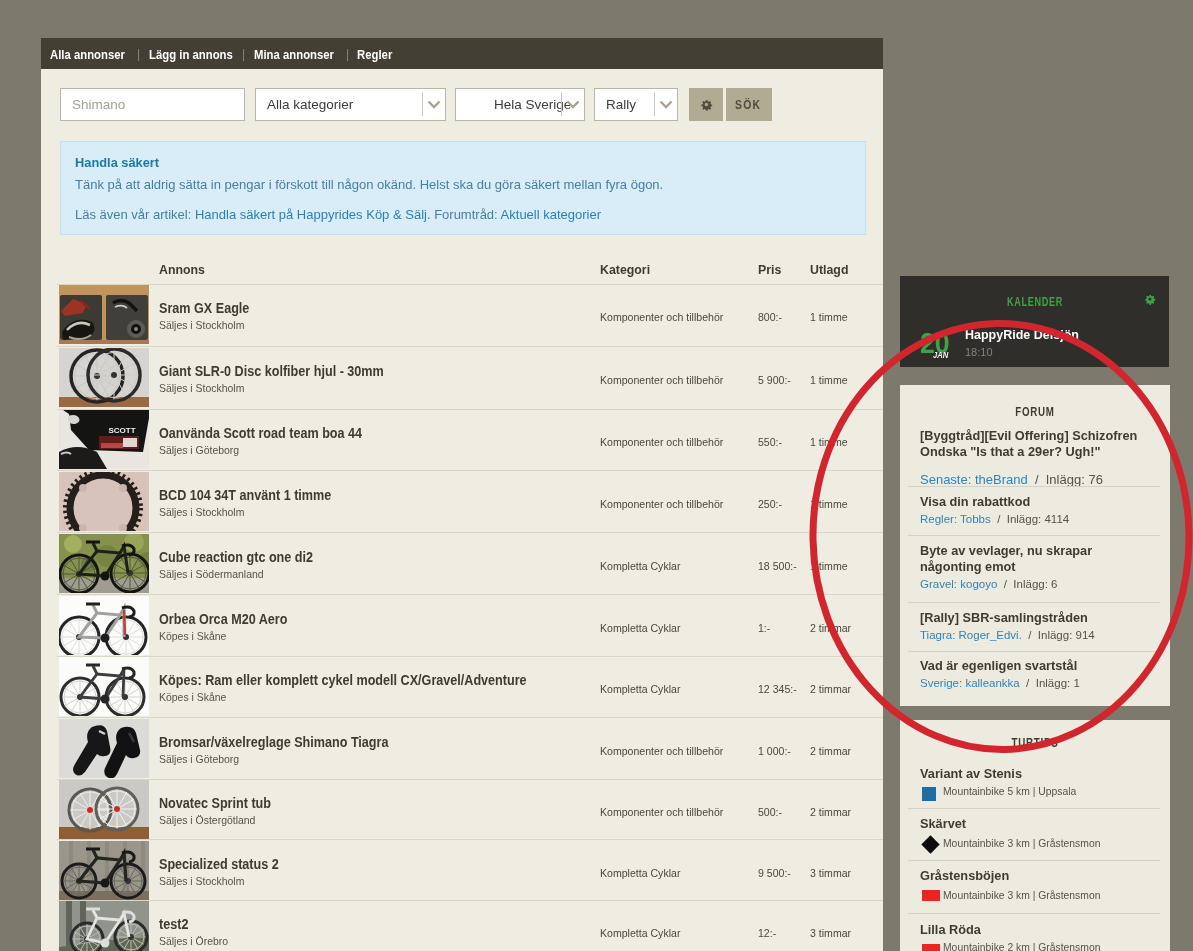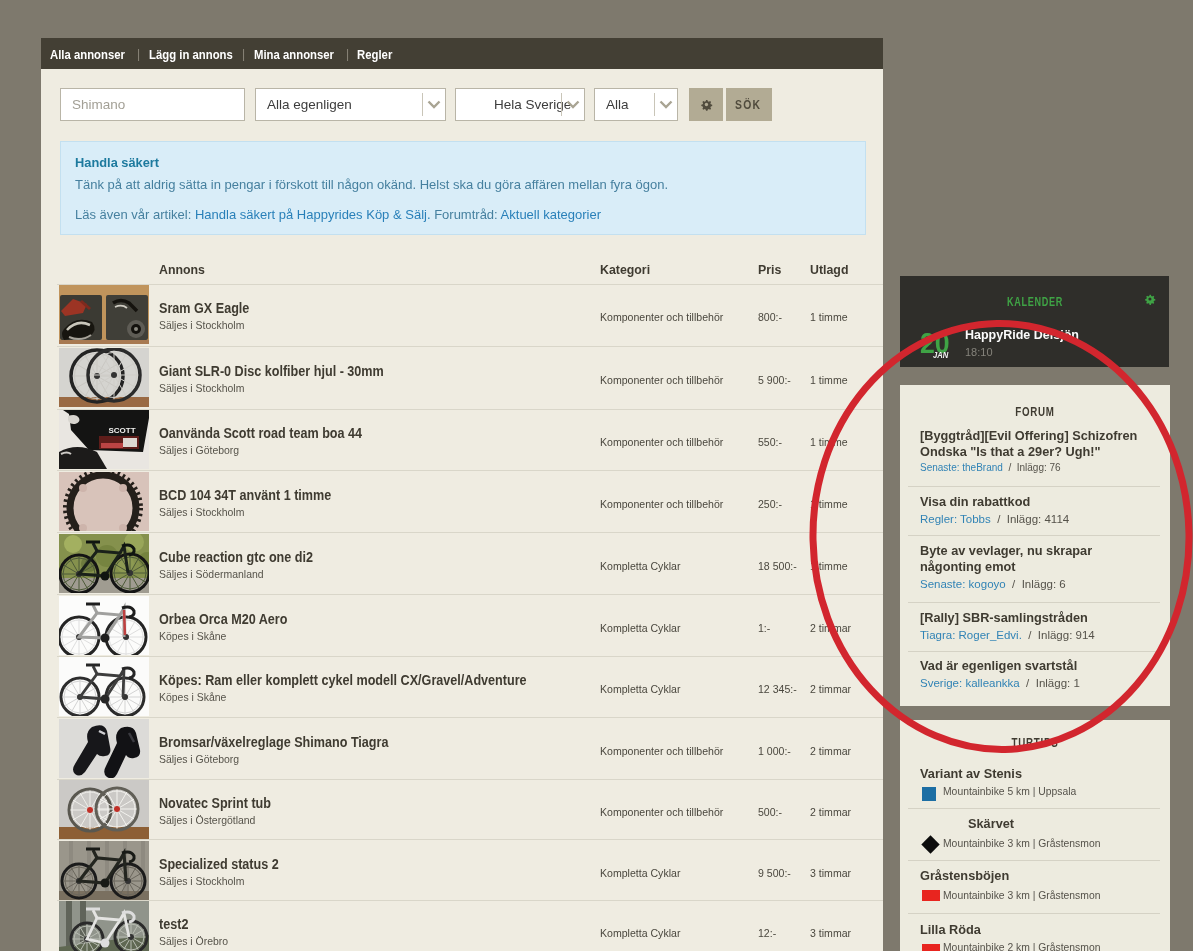--- a/index.html
+++ b/index.html
@@ -12,47 +12,47 @@
 <div class="t" style="left:50px;top:47px;font-size:13.5px;color:#fff;font-weight:700;transform:scaleX(0.84);transform-origin:0 0;">Alla annonser</div>
 <div class="t" style="left:137px;top:47px;font-size:12px;color:#8b867a;">|</div>
 <div class="t" style="left:149px;top:47px;font-size:13.5px;color:#fff;font-weight:700;transform:scaleX(0.84);transform-origin:0 0;">Lägg in annons</div>
 <div class="t" style="left:242px;top:47px;font-size:12px;color:#8b867a;">|</div>
 <div class="t" style="left:254px;top:47px;font-size:13.5px;color:#fff;font-weight:700;transform:scaleX(0.84);transform-origin:0 0;">Mina annonser</div>
 <div class="t" style="left:346px;top:47px;font-size:12px;color:#8b867a;">|</div>
 <div class="t" style="left:357px;top:47px;font-size:13.5px;color:#fff;font-weight:700;transform:scaleX(0.84);transform-origin:0 0;">Regler</div>
 <div style="position:absolute;left:60px;top:88px;width:185px;height:33px;background:#fff;border:1px solid #b9b5a7;box-sizing:border-box;"></div>
 <div class="t" style="left:72px;top:97px;font-size:13.5px;color:#a3a096;">Shimano</div>
 <div style="position:absolute;left:255px;top:88px;width:191px;height:33px;background:#fff;border:1px solid #b9b5a7;box-sizing:border-box;"></div>
-<div class="t" style="left:267px;top:97px;font-size:13.5px;color:#3c3c3c;">Alla egenligen</div>
+<div class="t" style="left:267px;top:97px;font-size:13.5px;color:#3c3c3c;">Alla kategorier</div>
 <div style="position:absolute;left:422px;top:93px;width:1px;height:23px;background:#c9c5b8"></div>
 <svg width="14" height="9" viewBox="0 0 14 9" style="position:absolute;left:427px;top:100px">
     <path d="M1.5 1.5 L7 7 L12.5 1.5" fill="none" stroke="#a9a493" stroke-width="2.4"></path>
   </svg>
 <div style="position:absolute;left:455px;top:88px;width:130px;height:33px;background:#fff;border:1px solid #b9b5a7;box-sizing:border-box;"></div>
 <div class="t" style="left:494px;top:97px;font-size:13.5px;color:#3c3c3c;">Hela Sverige</div>
 <div style="position:absolute;left:561px;top:93px;width:1px;height:23px;background:#c9c5b8"></div>
 <svg width="14" height="9" viewBox="0 0 14 9" style="position:absolute;left:566px;top:100px">
     <path d="M1.5 1.5 L7 7 L12.5 1.5" fill="none" stroke="#a9a493" stroke-width="2.4"></path>
   </svg>
 <div style="position:absolute;left:594px;top:88px;width:84px;height:33px;background:#fff;border:1px solid #b9b5a7;box-sizing:border-box;"></div>
-<div class="t" style="left:606px;top:97px;font-size:13.5px;color:#3c3c3c;">Alla</div>
+<div class="t" style="left:606px;top:97px;font-size:13.5px;color:#3c3c3c;">Rally</div>
 <div style="position:absolute;left:654px;top:93px;width:1px;height:23px;background:#c9c5b8"></div>
 <svg width="14" height="9" viewBox="0 0 14 9" style="position:absolute;left:659px;top:100px">
     <path d="M1.5 1.5 L7 7 L12.5 1.5" fill="none" stroke="#a9a493" stroke-width="2.4"></path>
   </svg>
 <div style="position:absolute;left:689px;top:88px;width:34px;height:33px;background:#b2ab94;"></div>
 <svg width="15" height="15" viewBox="0 0 18 18" style="position:absolute;left:699px;top:97px">
     <path d="M8 5.2 l.5-1.7 1.6 0 .5 1.7 1.2.5 1.55-.85 1.15 1.15 -.85 1.55 .5 1.2 1.7.5 0 1.6 -1.7.5 -.5 1.2 .85 1.55 -1.15 1.15 -1.55-.85 -1.2.5 -.5 1.7 -1.6 0 -.5-1.7 -1.2-.5 -1.55.85 -1.15-1.15 .85-1.55 -.5-1.2 -1.7-.5 0-1.6 1.7-.5 .5-1.2 -.85-1.55 1.15-1.15 1.55.85z" fill="#514c3e"></path>
     <circle cx="8.9" cy="9" r="2" fill="#b2ab94"></circle>
   </svg>
 <div style="position:absolute;left:726px;top:88px;width:46px;height:33px;background:#b2ab94;"></div>
 <div class="t" style="left:735px;top:97px;font-size:13px;color:#514c3e;font-weight:700;transform:scaleX(0.8);transform-origin:0 0;letter-spacing:1.5px;">SÖK</div>
 <div style="position:absolute;left:60px;top:141px;width:806px;height:94px;background:#d9edf8;border:1px solid #c3e0f0;box-sizing:border-box;"></div>
 <div class="t" style="left:75px;top:155px;font-size:13.5px;color:#1d7a9e;font-weight:700;transform:scaleX(0.95);transform-origin:0 0;">Handla säkert</div>
-<div class="t" style="left:75px;top:177px;font-size:13px;color:#46809f;">Tänk på att aldrig sätta in pengar i förskott till någon okänd. Helst ska du göra affären mellan fyra ögon.</div>
+<div class="t" style="left:75px;top:177px;font-size:13px;color:#46809f;">Tänk på att aldrig sätta in pengar i förskott till någon okänd. Helst ska du göra säkert mellan fyra ögon.</div>
 <div class="t" style="left:75px;top:206.5px;font-size:13px;color:#46809f;">Läs även vår artikel: <span style="color:#2980b9">Handla säkert på Happyrides Köp &amp; Sälj.</span> Forumtråd: <span style="color:#2980b9">Aktuell kategorier</span></div>
 <div class="t" style="left:159px;top:262px;font-size:13px;color:#3f3b31;font-weight:700;transform:scaleX(0.95);transform-origin:0 0;">Annons</div>
 <div class="t" style="left:600px;top:262px;font-size:13px;color:#3f3b31;font-weight:700;transform:scaleX(0.95);transform-origin:0 0;">Kategori</div>
 <div class="t" style="left:758px;top:262px;font-size:13px;color:#3f3b31;font-weight:700;transform:scaleX(0.95);transform-origin:0 0;">Pris</div>
 <div class="t" style="left:810px;top:262px;font-size:13px;color:#3f3b31;font-weight:700;transform:scaleX(0.95);transform-origin:0 0;">Utlagd</div>
 <div style="position:absolute;left:57px;top:284px;width:826px;height:1px;background:#d9d6c9"></div>
 <div style="position:absolute;left:59px;top:285px;width:90px;height:59px;overflow:hidden"><svg width="90" height="59" viewBox="0 0 90 59">
       <rect width="90" height="59" fill="#c0945c"></rect>
       <rect x="0" y="55" width="90" height="4" fill="#a87a52"></rect>
       <rect x="1" y="10" width="42" height="45" fill="#3b3a33" rx="2"></rect>
@@ -436,40 +436,40 @@
     <path d="M8 5.2 l.5-1.7 1.6 0 .5 1.7 1.2.5 1.55-.85 1.15 1.15 -.85 1.55 .5 1.2 1.7.5 0 1.6 -1.7.5 -.5 1.2 .85 1.55 -1.15 1.15 -1.55-.85 -1.2.5 -.5 1.7 -1.6 0 -.5-1.7 -1.2-.5 -1.55.85 -1.15-1.15 .85-1.55 -.5-1.2 -1.7-.5 0-1.6 1.7-.5 .5-1.2 -.85-1.55 1.15-1.15 1.55.85z" fill="#3fa345"></path>
     <circle cx="8.9" cy="9" r="2" fill="#2f2e2a"></circle>
   </svg>
 <div class="t" style="left:920px;top:326px;font-size:29px;color:#3fa345;font-weight:700;transform:scaleX(0.92);transform-origin:0 0;">20</div>
 <div class="t" style="left:933px;top:350px;font-size:9px;color:#f2f2f2;font-weight:700;transform:scaleX(0.85);transform-origin:0 0;font-style:italic;">JAN</div>
 <div class="t" style="left:965px;top:328px;font-size:12.5px;color:#fbfbfb;font-weight:700;">HappyRide Delsjön</div>
 <div class="t" style="left:965px;top:346px;font-size:11px;color:#85837b;">18:10</div>
 <div style="position:absolute;left:900px;top:385px;width:270px;height:321px;background:#edebdf;"></div>
 <div class="t" style="left:901px;top:404px;width:268px;text-align:center;font-size:13px;color:#3f3b31;letter-spacing:1px;font-weight:700;transform:scaleX(0.75);transform-origin:50% 0;">FORUM</div>
 <div class="t" style="left:920px;top:428px;font-size:13px;color:#3f3b31;font-weight:700;transform:scaleX(0.98);transform-origin:0 0;line-height:16px;">[Byggtråd][Evil Offering] Schizofren<br>Ondska "Is that a 29er? Ugh!"</div>
-<div class="t" style="left:920px;top:462px;font-size:10px;color:#3f3b31;"><span style="color:#3183b5">Senaste: theBrand</span><span style="color:#55524a">&nbsp; /&nbsp; Inlägg: 76</span></div>
+<div class="t" style="left:920px;top:472px;font-size:13px;color:#3f3b31;"><span style="color:#3183b5">Senaste: theBrand</span><span style="color:#55524a">&nbsp; /&nbsp; Inlägg: 76</span></div>
 <div style="position:absolute;left:908px;top:486px;width:252px;height:1px;background:#d5d2c5"></div>
 <div class="t" style="left:920px;top:494px;font-size:13px;color:#3f3b31;font-weight:700;transform:scaleX(0.98);transform-origin:0 0;line-height:16px;">Visa din rabattkod</div>
 <div class="t" style="left:920px;top:512.5px;font-size:11.5px;color:#3f3b31;"><span style="color:#3183b5">Regler: Tobbs</span><span style="color:#55524a">&nbsp; /&nbsp; Inlägg: 4114</span></div>
 <div style="position:absolute;left:908px;top:535px;width:252px;height:1px;background:#d5d2c5"></div>
 <div class="t" style="left:920px;top:543px;font-size:13px;color:#3f3b31;font-weight:700;transform:scaleX(0.98);transform-origin:0 0;line-height:16px;">Byte av vevlager, nu skrapar<br>någonting emot</div>
-<div class="t" style="left:920px;top:578px;font-size:11.5px;color:#3f3b31;"><span style="color:#3183b5">Senaste: kogoyo</span><span style="color:#55524a">&nbsp; /&nbsp; Inlägg: 6</span></div>
+<div class="t" style="left:920px;top:578px;font-size:11.5px;color:#3f3b31;"><span style="color:#3183b5">Gravel: kogoyo</span><span style="color:#55524a">&nbsp; /&nbsp; Inlägg: 6</span></div>
 <div style="position:absolute;left:908px;top:602px;width:252px;height:1px;background:#d5d2c5"></div>
 <div class="t" style="left:920px;top:609.5px;font-size:13px;color:#3f3b31;font-weight:700;transform:scaleX(0.98);transform-origin:0 0;line-height:16px;">[Rally] SBR-samlingstråden</div>
 <div class="t" style="left:920px;top:629px;font-size:11.5px;color:#3f3b31;"><span style="color:#3183b5">Tiagra: Roger_Edvi.</span><span style="color:#55524a">&nbsp; /&nbsp; Inlägg: 914</span></div>
 <div style="position:absolute;left:908px;top:651px;width:252px;height:1px;background:#d5d2c5"></div>
 <div class="t" style="left:920px;top:658px;font-size:13px;color:#3f3b31;font-weight:700;transform:scaleX(0.98);transform-origin:0 0;line-height:16px;">Vad är egenligen svartstål</div>
 <div class="t" style="left:920px;top:677px;font-size:11.5px;color:#3f3b31;"><span style="color:#3183b5">Sverige: kalleankka</span><span style="color:#55524a">&nbsp; /&nbsp; Inlägg: 1</span></div>
 <div style="position:absolute;left:900px;top:720px;width:270px;height:231px;background:#edebdf;"></div>
 <div class="t" style="left:901px;top:735px;width:268px;text-align:center;font-size:13px;color:#3f3b31;letter-spacing:1px;font-weight:700;transform:scaleX(0.75);transform-origin:50% 0;">TURTIPS</div>
 <div class="t" style="left:920px;top:766px;font-size:13px;color:#3f3b31;font-weight:700;transform:scaleX(0.98);transform-origin:0 0;">Variant av Stenis</div>
 <div style="position:absolute;left:922px;top:787px;width:14px;height:14px;background:#1c6ea4"></div>
 <div class="t" style="left:943px;top:785px;font-size:11.5px;color:#55524a;transform:scaleX(0.9);transform-origin:0 0;">Mountainbike 5 km | Uppsala</div>
 <div style="position:absolute;left:908px;top:808px;width:252px;height:1px;background:#d5d2c5"></div>
-<div class="t" style="left:920px;top:815.5px;font-size:13px;color:#3f3b31;font-weight:700;transform:scaleX(0.98);transform-origin:0 0;margin-left:48px;">Skärvet</div>
+<div class="t" style="left:920px;top:815.5px;font-size:13px;color:#3f3b31;font-weight:700;transform:scaleX(0.98);transform-origin:0 0;">Skärvet</div>
 <div style="position:absolute;left:924px;top:838px;width:13px;height:13px;background:#0c0c0c;transform:rotate(45deg)"></div>
 <div class="t" style="left:943px;top:837px;font-size:11.5px;color:#55524a;transform:scaleX(0.9);transform-origin:0 0;">Mountainbike 3 km | Gråstensmon</div>
 <div style="position:absolute;left:908px;top:860px;width:252px;height:1px;background:#d5d2c5"></div>
 <div class="t" style="left:920px;top:867.5px;font-size:13px;color:#3f3b31;font-weight:700;transform:scaleX(0.98);transform-origin:0 0;">Gråstensböjen</div>
 <div style="position:absolute;left:922px;top:890px;width:18px;height:11px;background:#e8251f"></div>
 <div class="t" style="left:943px;top:888.5px;font-size:11.5px;color:#55524a;transform:scaleX(0.9);transform-origin:0 0;">Mountainbike 3 km | Gråstensmon</div>
 <div style="position:absolute;left:908px;top:913px;width:252px;height:1px;background:#d5d2c5"></div>
 <div class="t" style="left:920px;top:921.5px;font-size:13px;color:#3f3b31;font-weight:700;transform:scaleX(0.98);transform-origin:0 0;">Lilla Röda</div>
 <div style="position:absolute;left:922px;top:944px;width:18px;height:11px;background:#e8251f"></div>
 <div class="t" style="left:943px;top:940.5px;font-size:11.5px;color:#55524a;transform:scaleX(0.9);transform-origin:0 0;">Mountainbike 2 km | Gråstensmon</div>

